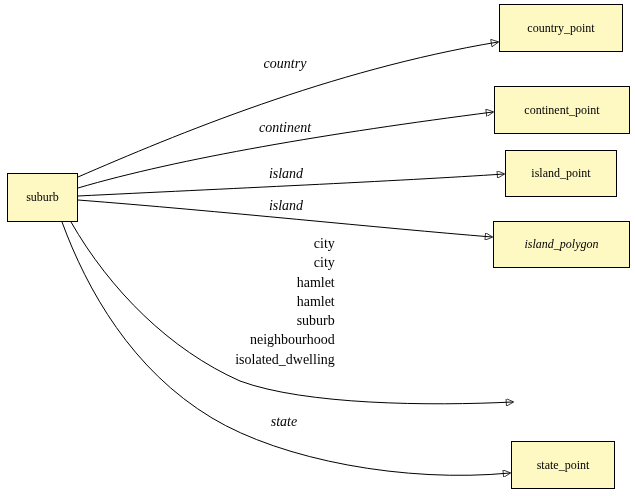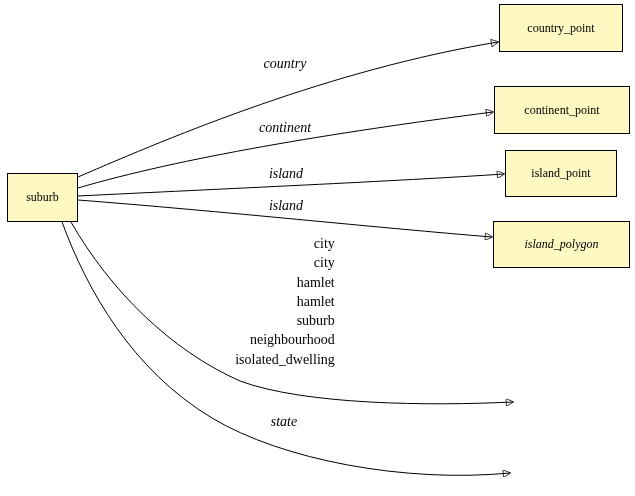--- a/index.html
+++ b/index.html
@@ -99,20 +99,23 @@
   </div>
   <div class="node" id="node-continent-point">
     <span>continent_point</span>
   </div>
   <div class="node" id="node-island-point">
     <span>island_point</span>
   </div>
   <div class="node" id="node-island-polygon">
     <span>island_polygon</span>
   </div>
+  <div class="node" id="node-state-point">
+    <span>state_point</span>
+  </div>
 
   <div class="edge-label" id="label-country">country</div>
   <div class="edge-label" id="label-continent">continent</div>
   <div class="edge-label" id="label-island-1">island</div>
   <div class="edge-label" id="label-island-2">island</div>
   <div class="edge-label-multi" id="label-city">
     <div>city</div>
     <div>city</div>
     <div>hamlet</div>
     <div>hamlet</div>

